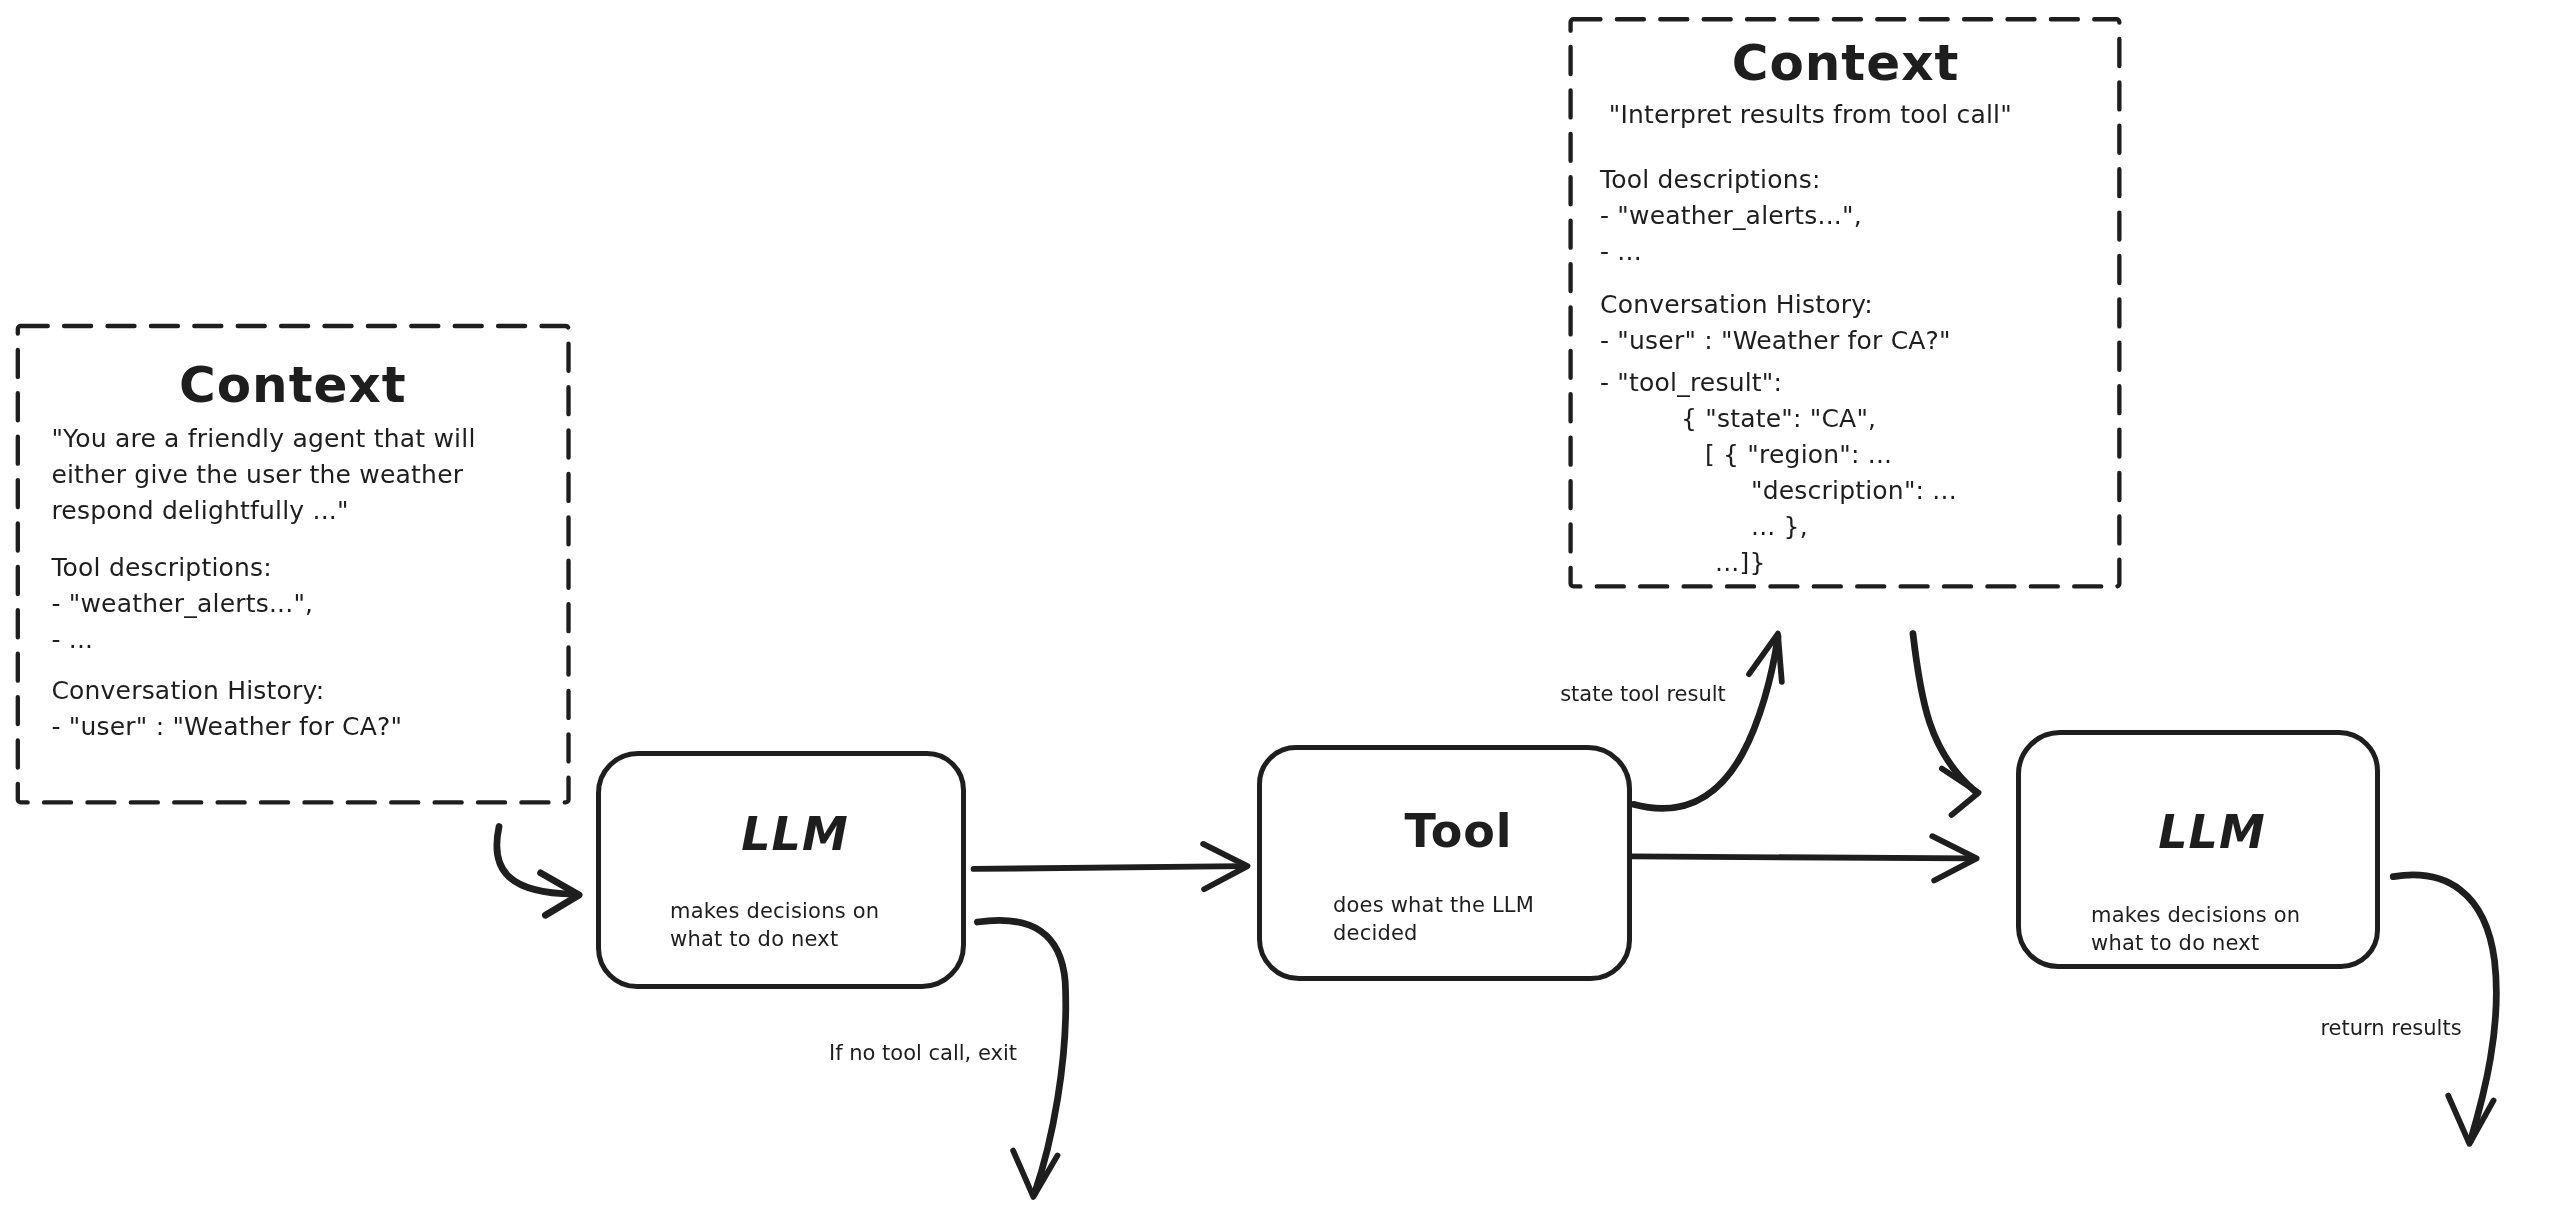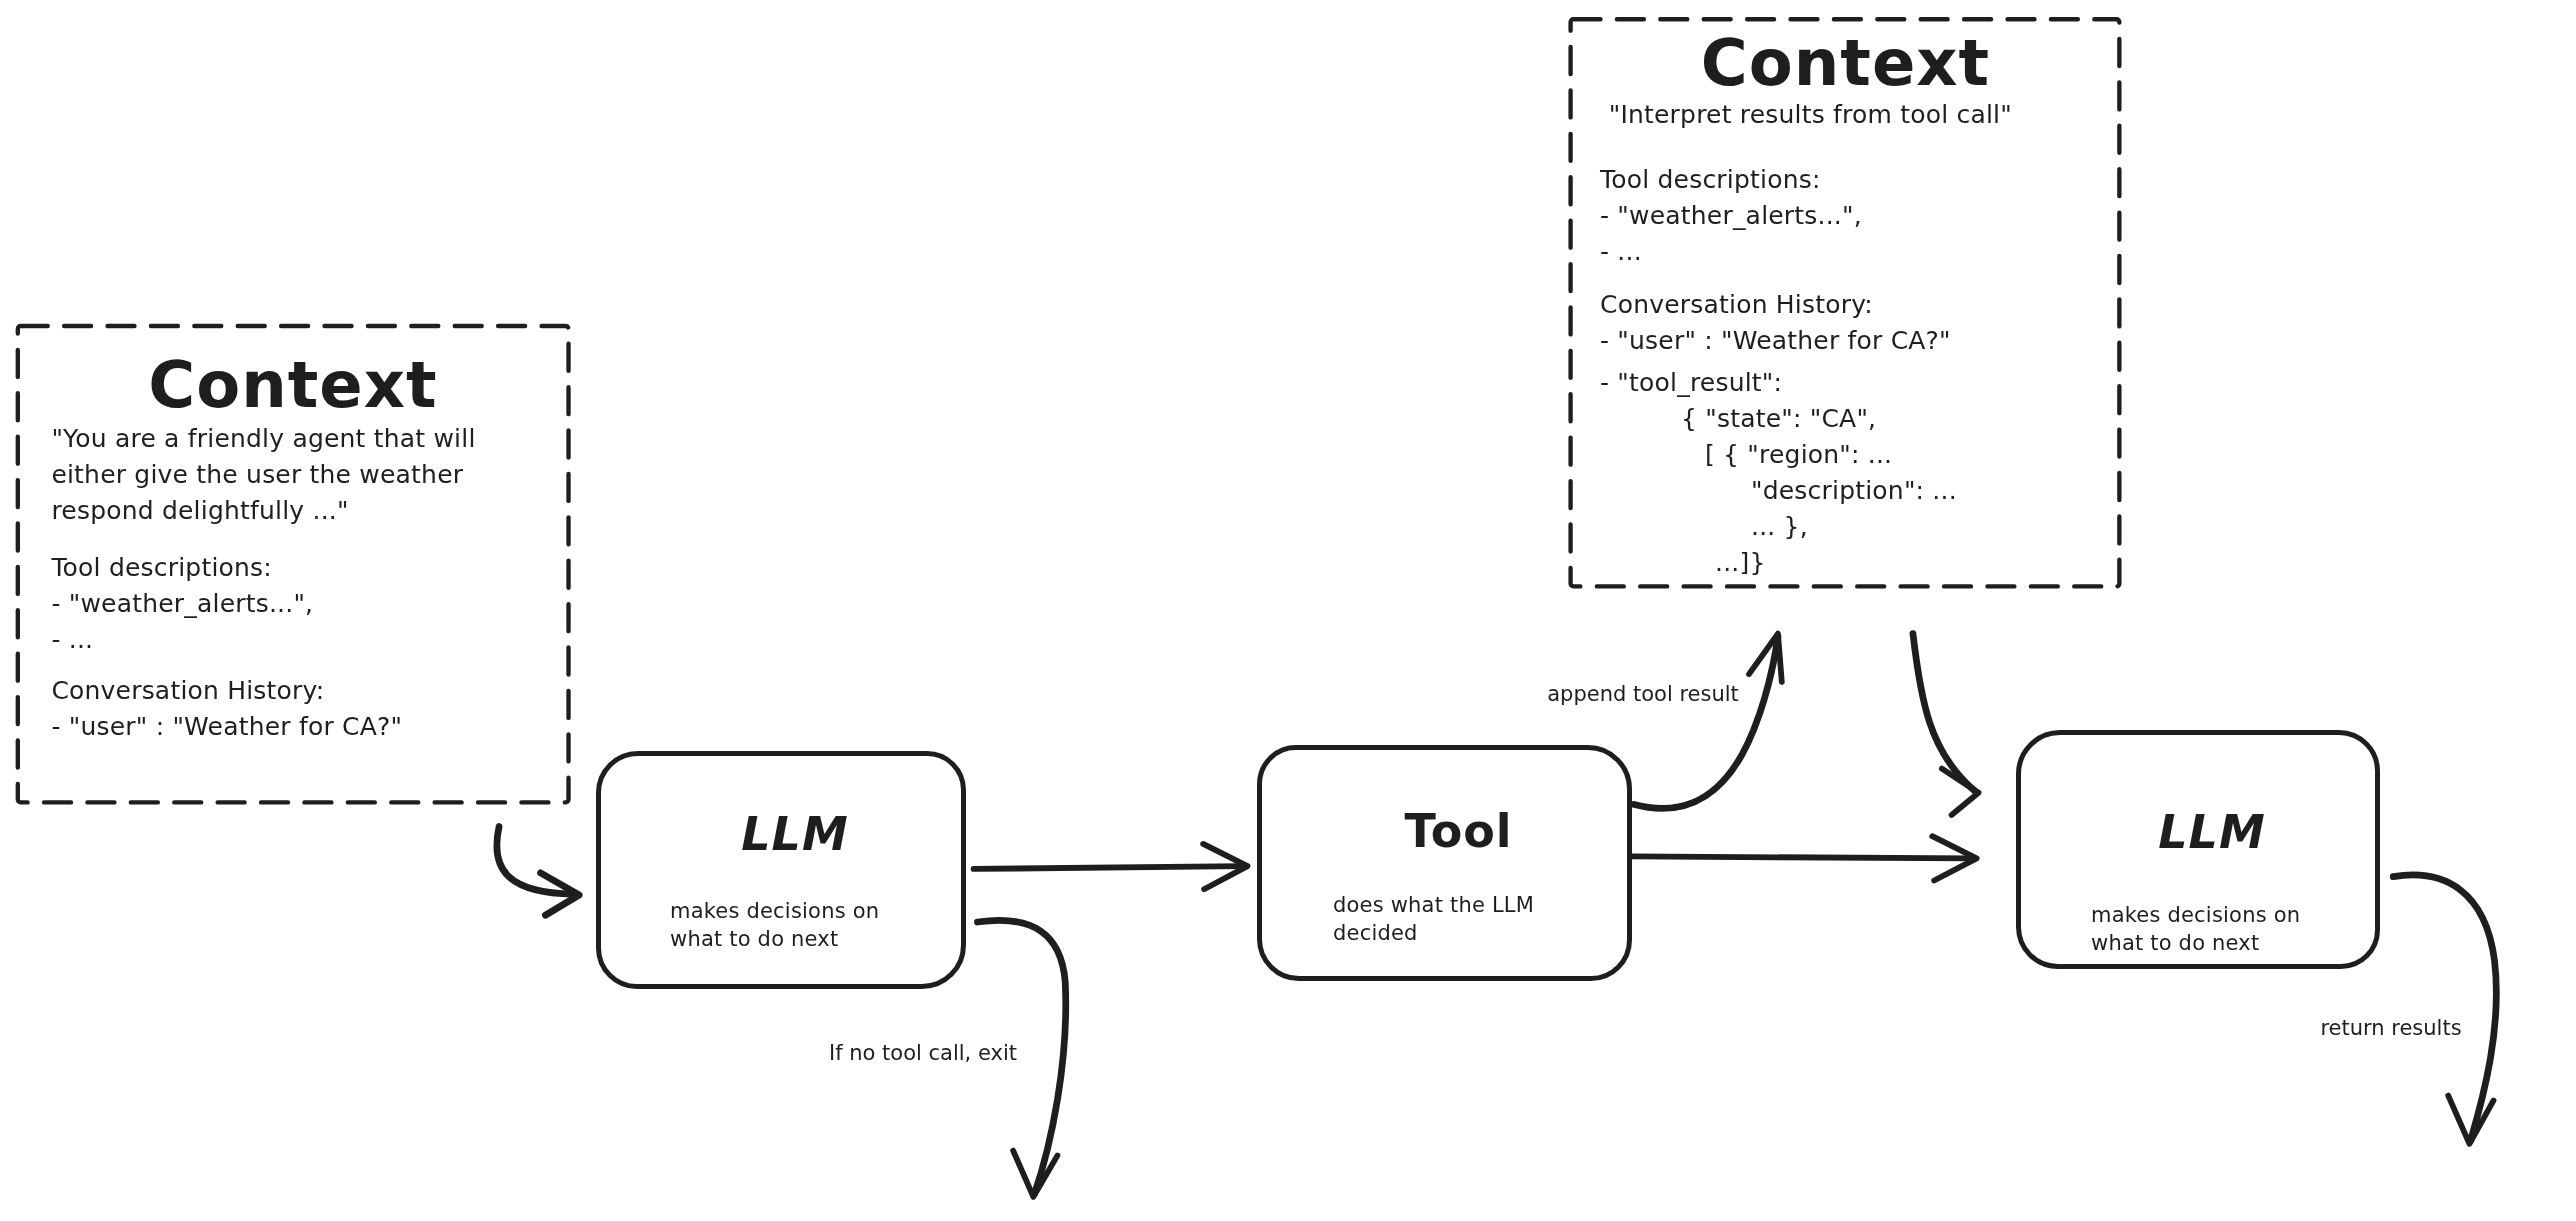--- a/index.html
+++ b/index.html
@@ -25,21 +25,21 @@
     stroke-linejoin: round;
   }
   .abs { position: absolute; }
 
   
   .ctx { z-index: 2; }
   .ctx-title {
     position: absolute;
     left: 0; width: 100%;
     text-align: center;
-    font-size: 64px;
+    font-size: 50px;
     font-weight: bold;
     letter-spacing: 1px;
     line-height: 60px;
   }
   .ctx-body {
     position: absolute;
     font-size: 25px;
     line-height: 36px;
     letter-spacing: 0.2px;
     white-space: nowrap;
@@ -213,18 +213,18 @@
   </div>
 
   <div class="node" style="left:2016px; top:730px; width:364px; height:239px; border-radius:44px 41px 39px 42px;">
     <div class="node-title italic" style="top:69px;">LLM</div>
     <div class="node-sub" style="left:70px; top:166px;">
       <div>makes decisions on</div>
       <div>what to do next</div>
     </div>
   </div>
 
-  <div class="edge-label" style="left:1534px; top:681px; width:218px;">append tool result</div>
+  <div class="edge-label" style="left:1534px; top:681px; width:218px;">state tool result</div>
   <div class="edge-label" style="left:813px; top:1040px; width:220px;">If no tool call, exit</div>
   <div class="edge-label" style="left:2309px; top:1015px; width:164px;">return results</div>
 
 </div>
 
 
 </body></html>

